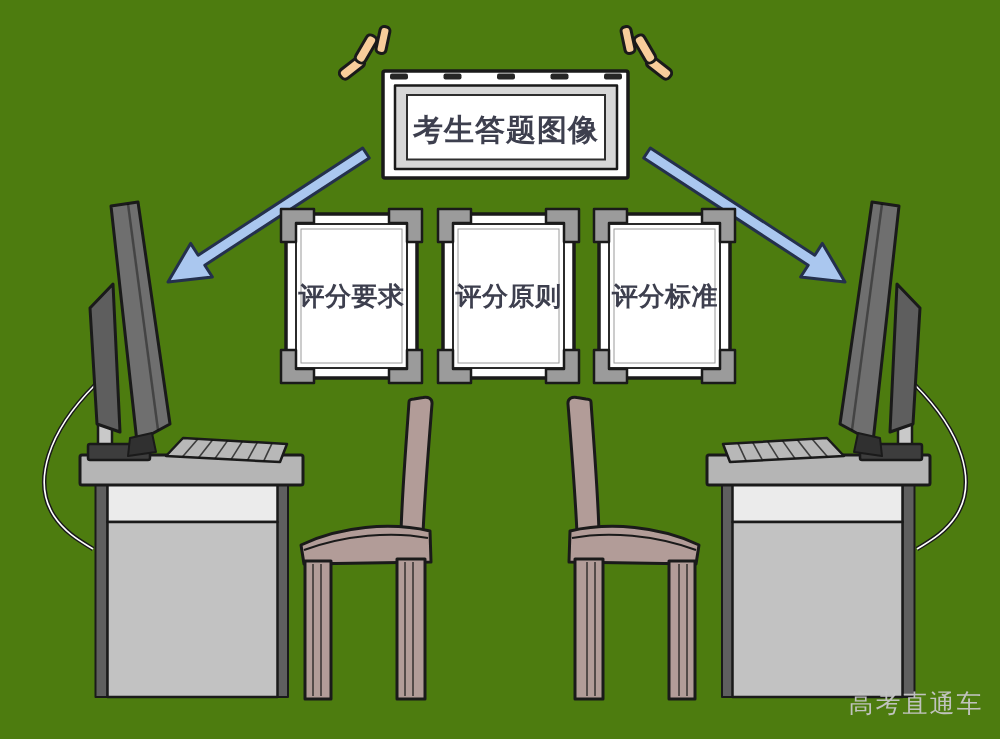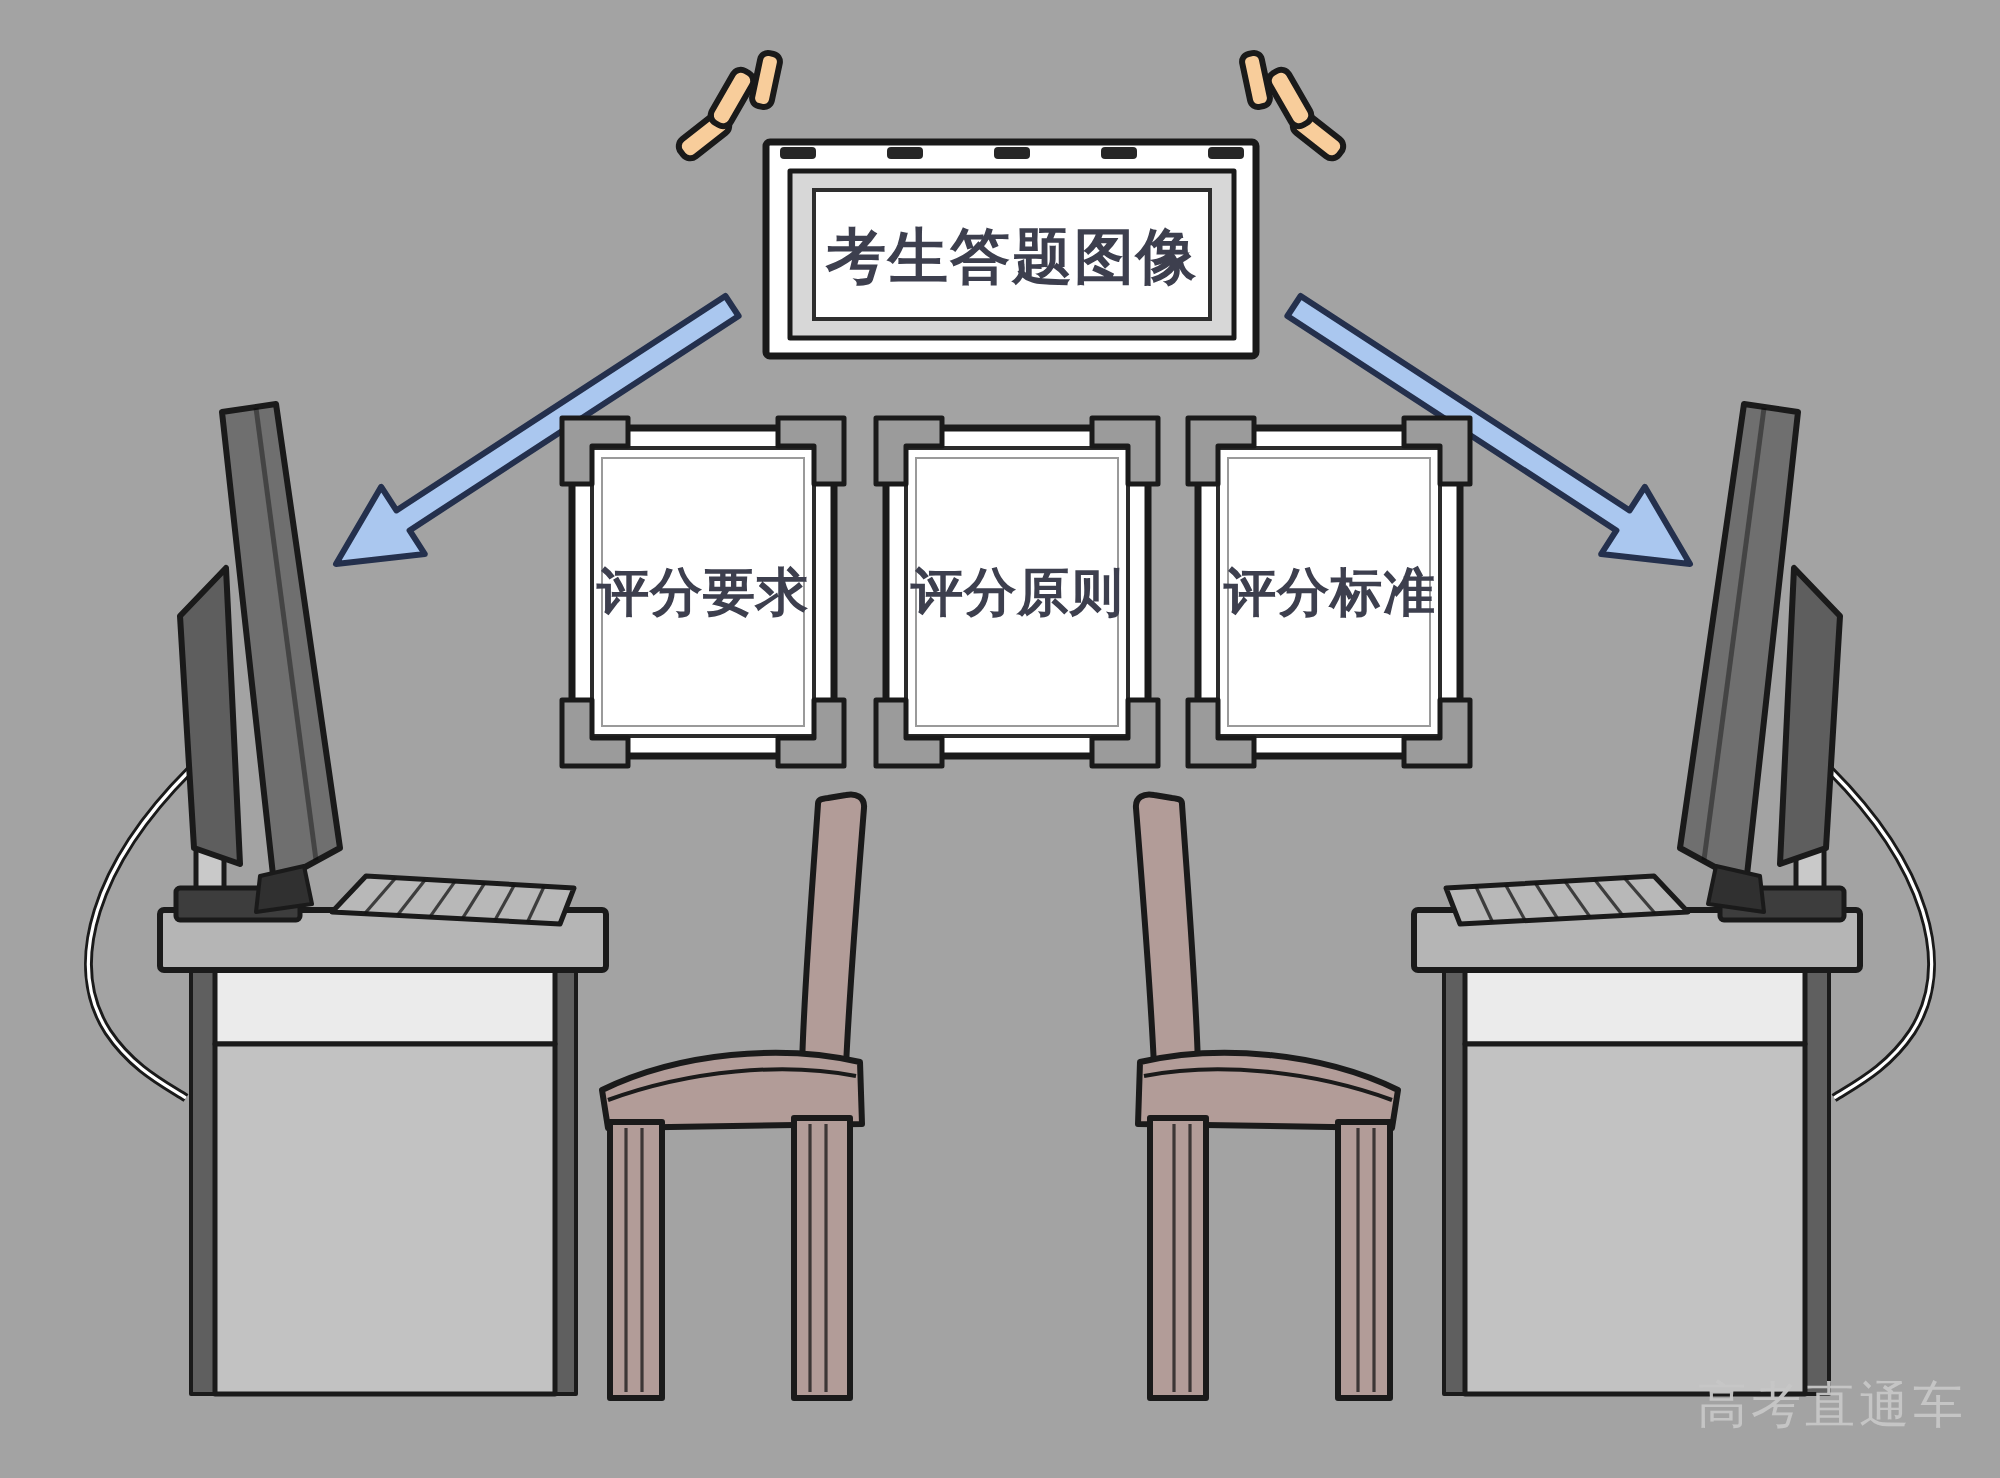--- a/index.html
+++ b/index.html
@@ -4,21 +4,21 @@
 <style>
   :root{
     --outline:#1a1a1a; --arrow-fill:#aac7ef; --arrow-stroke:#24304d;
     --sparkle-fill:#f8cd9b; --monitor-gray:#6f6f6f; --monitor-dark:#5e5e5e;
     --desk-top:#b5b5b5; --desk-strip:#ebebeb; --desk-panel:#c2c2c2;
     --leg-gray:#5f5f5f; --keyboard-gray:#b8b8b8; --chair-mauve:#b29c98;
     --poster-corner:#9b9b9b; --banner-frame:#d7d7d7; --text-dark:#3d3f4e;
     --watermark-gray:#c7c7c7;
   }
   html,body{margin:0;padding:0;background:#ffffff;}
-  .scene{position:relative;width:1000px;height:739px;margin:0 auto;background:#a3a3a3;overflow:hidden;}
+  .scene{position:relative;width:1000px;height:739px;margin:0 auto;background:#4d7c0f;overflow:hidden;}
   .scene svg{display:block;width:100%;height:100%;}
   .s{stroke:var(--outline);stroke-linejoin:round;stroke-linecap:round;}
   .f-white{fill:#ffffff;}
   .f-frame{fill:var(--banner-frame);}
   .f-corner{fill:var(--poster-corner);}
   .f-sparkle{fill:var(--sparkle-fill);}
   .f-monitor{fill:var(--monitor-gray);}
   .f-monitor-dark{fill:var(--monitor-dark);}
   .f-desktop{fill:var(--desk-top);}
   .f-strip{fill:var(--desk-strip);}

